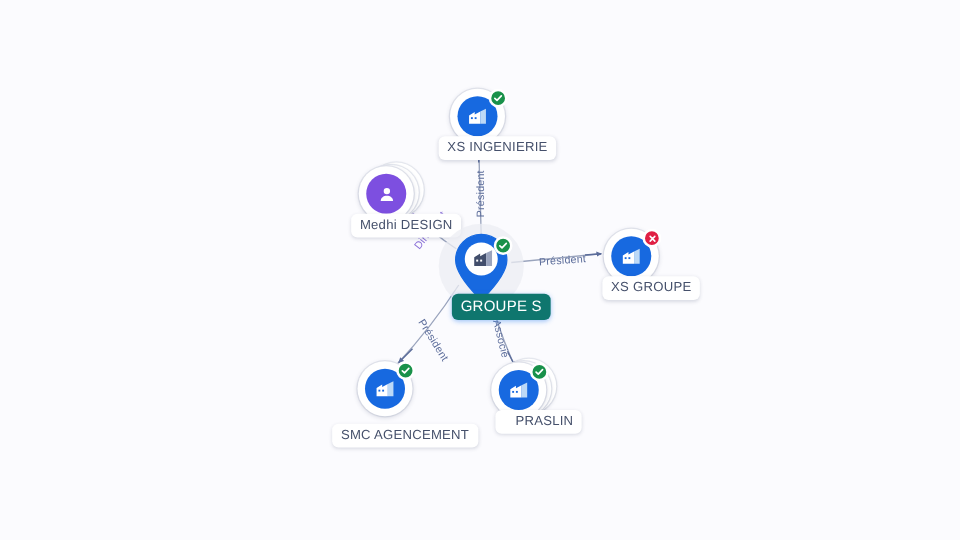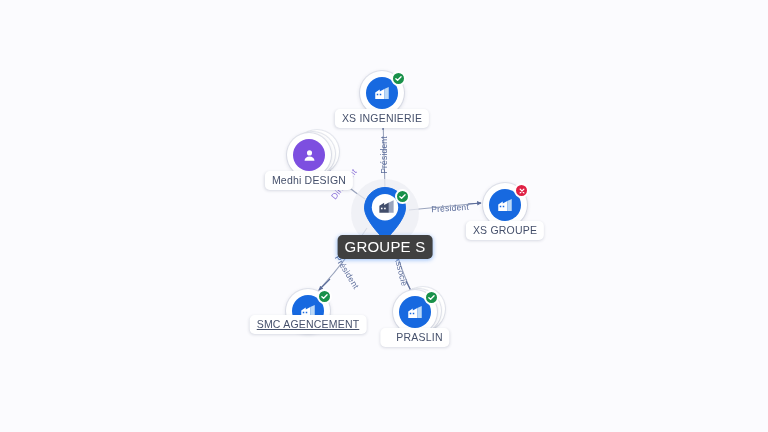--- a/index.html
+++ b/index.html
@@ -91,25 +91,26 @@
     position: absolute;
     transform: translateX(-50%);
     white-space: nowrap;
     background: #ffffff;
     color: #45506b;
     font-size: 10.5px;
     letter-spacing: .2px;
     padding: 3px 7px 4px 7px;
     border-radius: 5px;
     box-shadow: 0 1px 3px rgba(40,50,90,.16);
+    margin-left: 16px;
   }
   .node-label.primary {
-    background: #404040;
+    background: #0f766e;
     color: #ffffff;
-    font-size: 15px;
+    font-size: 12px;
     font-weight: normal;
     box-shadow: 0 1px 4px rgba(34,120,239,.45);
   }
   
   .pin-wrap {
     position: absolute;
     left: -23px; top: -28px;
     width: 46px; height: 58px;
   }
   .pin-icon {
@@ -243,21 +244,21 @@
           <rect x="5" y="13" width="2" height="2" fill="#1769e0"></rect>
           <rect x="9" y="13" width="2" height="2" fill="#1769e0"></rect>
         </svg>
       </div>
     </div>
     <div class="badge ok">
       <svg width="9" height="9" viewBox="0 0 12 12">
         <path d="M2.5 6.2 L4.8 8.4 L9.4 3.6" stroke="#ffffff" stroke-width="1.8" fill="none" stroke-linecap="round" stroke-linejoin="round"></path>
       </svg>
     </div>
-    <div class="node-label" style="left:0px; top:4px;text-decoration:underline;">SMC AGENCEMENT</div>
+    <div class="node-label" style="left:0px; top:28px;">SMC AGENCEMENT</div>
   </div>
 
   <div class="node" style="left:415px; top:312px;">
     <div class="stack-card stack-1"></div>
     <div class="stack-card stack-2"></div>
     <div class="node-circle">
       <div class="node-inner">
         <svg width="18" height="18" viewBox="0 0 24 24" fill="none">
           <path d="M3 20V11.2L9 7.4V10l6-3.2V20H3z" fill="#ffffff"></path>
           <path d="M15 6.8L21 4v16h-6V6.8z" fill="#bcd9f7"></path>

